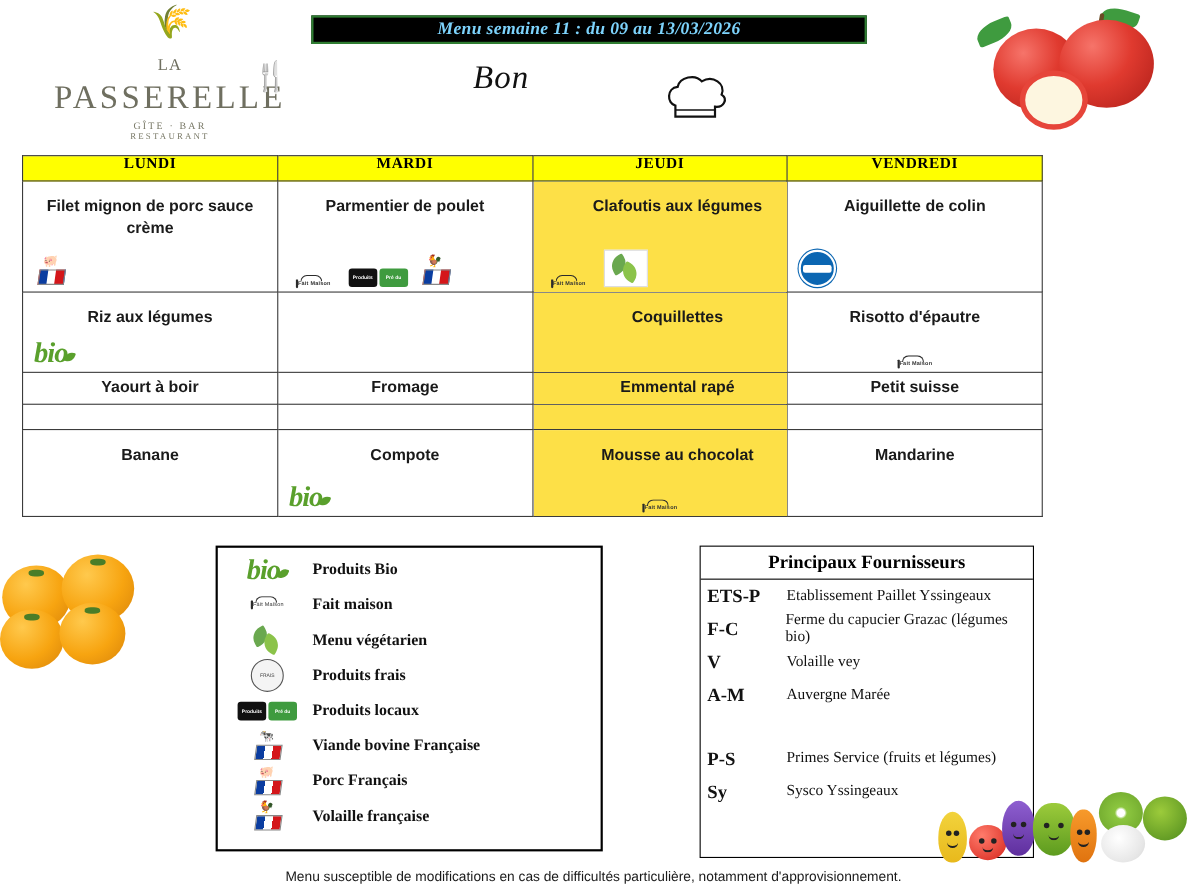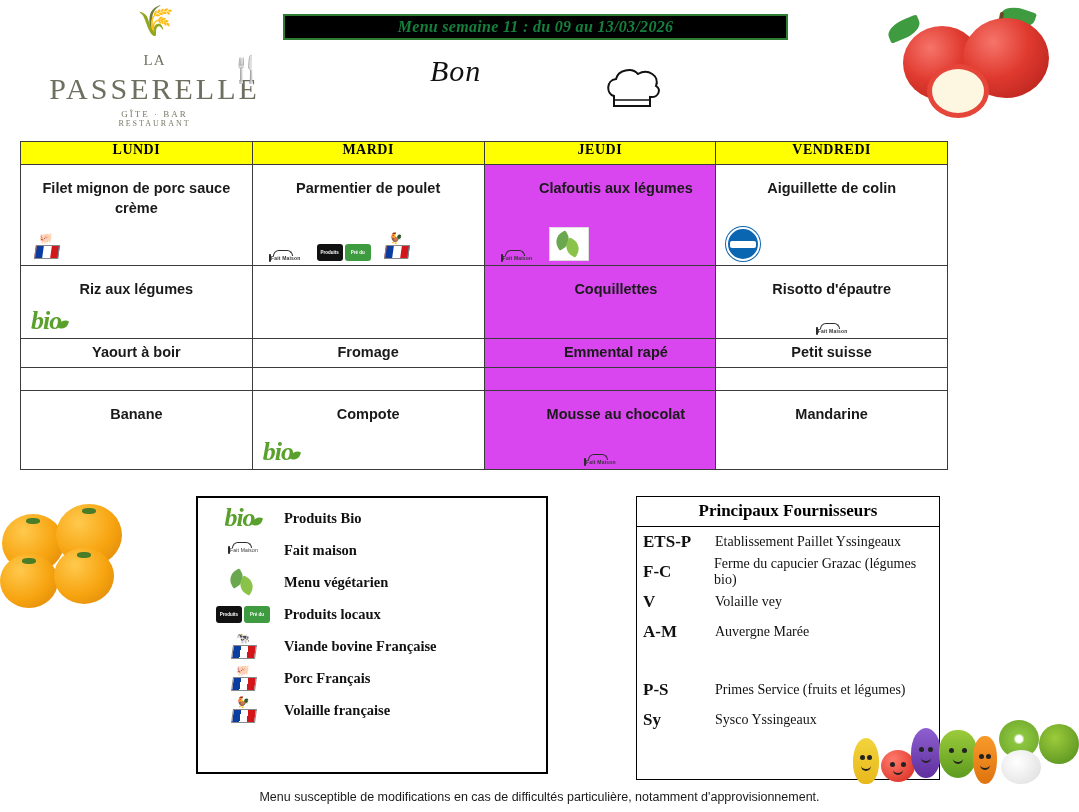--- a/index.html
+++ b/index.html
@@ -65,21 +65,21 @@
 
   .week-banner {
     position: absolute;
     left: 283px;
     top: 14px;
     width: 505px;
     height: 26px;
     background: #000000;
     border: 2px solid #2f7d32;
     box-sizing: border-box;
-    color: #15803d;
+    color: #7dd3fc;
     font-family: "Liberation Serif", serif;
     font-weight: bold;
     font-style: italic;
     font-size: 16px;
     line-height: 22px;
     text-align: center;
     letter-spacing: 0.3px;
   }
 
   .bon-appetit {
@@ -182,21 +182,21 @@
     text-align: center;
     font-size: 14.5px;
     font-weight: bold;
     color: #1a1a1a;
   }
   .cell .label {
     display: block;
     padding: 14px 8px 0 8px;
     line-height: 1.35;
   }
-  .cell.green { background: #d946ef; padding-left: 32px; }
+  .cell.green { background: #fde047; padding-left: 32px; }
   .row-main td { height: 100px; }
   .row-side td { height: 72px; }
   .row-dairy td { height: 28px; }
   .row-dairy .cell .label { padding-top: 4px; }
   .row-spacer td { height: 22px; }
   .row-dessert td { height: 78px; }
 
   .icons {
     position: absolute;
     left: 0;
@@ -681,20 +681,26 @@
   <div class="legend-row">
     <span class="legend-ico">
       <span class="ico ico-veg" style="border:none;">
           <span class="lf lf1"></span>
           <span class="lf lf2"></span>
         </span>
     </span>
     <span class="legend-label">Menu végétarien</span>
   </div>
 
+  <div class="legend-row">
+    <span class="legend-ico">
+      <span class="ico ico-frais">FRAIS</span>
+    </span>
+    <span class="legend-label">Produits frais</span>
+  </div>
 
   <div class="legend-row">
     <span class="legend-ico">
       <span class="ico ico-locaux">
           <span class="tag t1">Produits</span>
           <span class="tag t2">Pré du<br>Local</span>
         </span>
     </span>
     <span class="legend-label">Produits locaux</span>
   </div>

